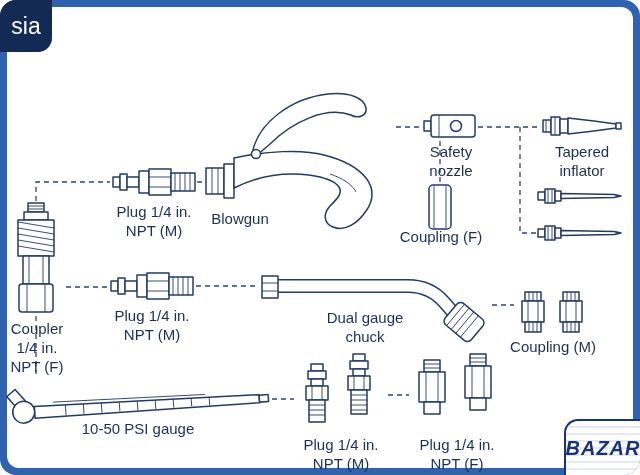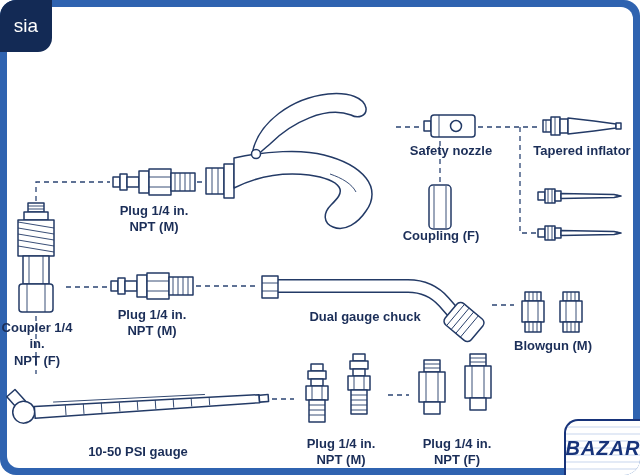--- a/index.html
+++ b/index.html
@@ -3,31 +3,31 @@
 <meta charset="utf-8">
 <style>
   * { margin:0; padding:0; box-sizing:border-box; }
   html,body { width:640px; height:475px; font-family:"Liberation Sans",sans-serif; background:#fff; }
   .canvas { position:relative; width:640px; height:475px; background:#2f63b0; overflow:hidden; border-radius:16px; }
   .panel  { position:absolute; inset:7px; background:#ffffff; border-radius:12px; }
   .title  { position:absolute; top:10px; left:0; right:0; text-align:center;
             font-size:44px; font-weight:bold; color:#1b2e58; letter-spacing:-1.5px; }
   .item   { position:absolute; }
   .item svg { width:100%; height:100%; display:block; overflow:visible; }
-  .lbl    { position:absolute; text-align:center; font-size:13px; font-weight:bold;
+  .lbl    { position:absolute; text-align:center; font-size:15px; font-weight:normal;
             color:#1b2e58; line-height:1.25; }
   .ln   { stroke:#233a66; fill:#fff; stroke-width:1.5; stroke-linejoin:round; }
   .thin { stroke:#233a66; stroke-width:0.9; fill:none; }
   .dash { stroke:#2b4473; stroke-width:1.3; fill:none; stroke-dasharray:5 4; }
   .tube-out { stroke:#233a66; stroke-width:14; fill:none; }
   .tube-in  { stroke:#ffffff; stroke-width:11; fill:none; }
   .connectors { position:absolute; inset:0; width:640px; height:475px; }
   .sia { position:absolute; left:0; top:0; width:52px; height:52px; background:#132a55;
          border-radius:14px 0 14px 0; color:#fff; display:flex; align-items:center;
-         justify-content:center; font-size:19px; z-index:6; }
+         justify-content:center; font-size:23px; z-index:6; }
   .bazar { position:absolute; right:0; bottom:0; width:76px; height:56px; background:#fff;
            background:repeating-linear-gradient(180deg,#ffffff 0 5px,#e3eaf6 5px 7px);
            border:2px solid #17337a; border-right:none; border-bottom:none;
            border-radius:14px 0 0 0; display:flex; align-items:center; justify-content:center; z-index:6;margin-top:23px; }
   .bazar span { font-weight:bold; font-style:italic; font-size:20px; color:#17337a; letter-spacing:1px; }
 </style>
 </head>
 <body>
 
 <div class="canvas">
@@ -58,20 +58,21 @@
         <path d="M30,80 C62,73 98,71 120,77 C140,82 154,90 162,100 C170,110 170,122 162,133 C154,145 141,154 129,149 C119,145 119,135 127,127 C133,121 139,115 135,109 C131,103 119,99 105,97 C81,94 54,98 30,110 Z"></path>
         <circle cx="52" cy="76" r="4.5"></circle>
       </g>
       <g class="thin">
         <line x1="8" y1="90" x2="8" y2="116"></line>
         <line x1="14" y1="90" x2="14" y2="116"></line>
         <path d="M126,96 C138,100 148,106 152,114"></path>
       </g>
     </svg>
   </div>
+  <div class="lbl" style="left:190px;top:210px;width:100px;">Blowgun</div>
 
   <div class="item" style="left:112px;top:164px;width:84px;height:36px;">
     <svg viewBox="0 0 84 36">
       <g class="ln">
         <rect x="1" y="13" width="7" height="10"></rect>
         <rect x="8" y="10" width="7" height="16"></rect>
         <rect x="15" y="13" width="12" height="10"></rect>
         <rect x="27" y="7" width="10" height="22"></rect>
         <rect x="37" y="5" width="22" height="26"></rect>
         <rect x="59" y="9" width="24" height="18"></rect>
@@ -267,21 +268,21 @@
           <line x1="53" y1="2" x2="53" y2="11"></line>
           <line x1="57" y1="2" x2="57" y2="11"></line>
         <line x1="48" y1="11" x2="48" y2="32"></line>
           <line x1="58" y1="11" x2="58" y2="32"></line>
         <line x1="49" y1="32" x2="49" y2="42"></line>
           <line x1="53" y1="32" x2="53" y2="42"></line>
           <line x1="57" y1="32" x2="57" y2="42"></line>
       </g>
     </svg>
   </div>
-  <div class="lbl" style="left:510px;top:338px;width:86px;">Blowgun (M)</div>
+  <div class="lbl" style="left:510px;top:338px;width:86px;">Coupling (M)</div>
 
   <div class="item" style="left:6px;top:376px;width:268px;height:58px;">
     <svg viewBox="0 0 268 58">
       <g transform="rotate(-4 20 40)">
         <g class="ln">
           <g transform="rotate(-38 18 30)">
               <rect x="12" y="12" width="11" height="16"></rect>
             </g>
           <circle cx="18" cy="36" r="11"></circle>
           <path d="M29,31 L254,35 L254,43 L29,43 Z"></path>
@@ -295,21 +296,21 @@
           <line x1="132" y1="33" x2="132" y2="42"></line>
             <line x1="150" y1="33" x2="150" y2="42"></line>
           <line x1="168" y1="33" x2="168" y2="42"></line>
             <line x1="186" y1="34" x2="186" y2="42"></line>
           <line x1="204" y1="34" x2="204" y2="42"></line>
           <line x1="48" y1="28" x2="200" y2="31"></line>
         </g>
       </g>
     </svg>
   </div>
-  <div class="lbl" style="left:78px;top:420px;width:120px;margin-top:24px;">10-50 PSI gauge</div>
+  <div class="lbl" style="left:78px;top:420px;width:120px;">10-50 PSI gauge</div>
 
   <div class="item" style="left:298px;top:352px;width:86px;height:82px;">
     <svg viewBox="0 0 86 82">
       <g class="ln">
         <rect x="13" y="12" width="12" height="7"></rect>
         <rect x="10" y="19" width="18" height="8"></rect>
         <rect x="13" y="27" width="12" height="7"></rect>
         <rect x="8" y="34" width="22" height="14"></rect>
         <rect x="11" y="48" width="16" height="22"></rect>
         <rect x="55" y="2" width="12" height="7"></rect>

